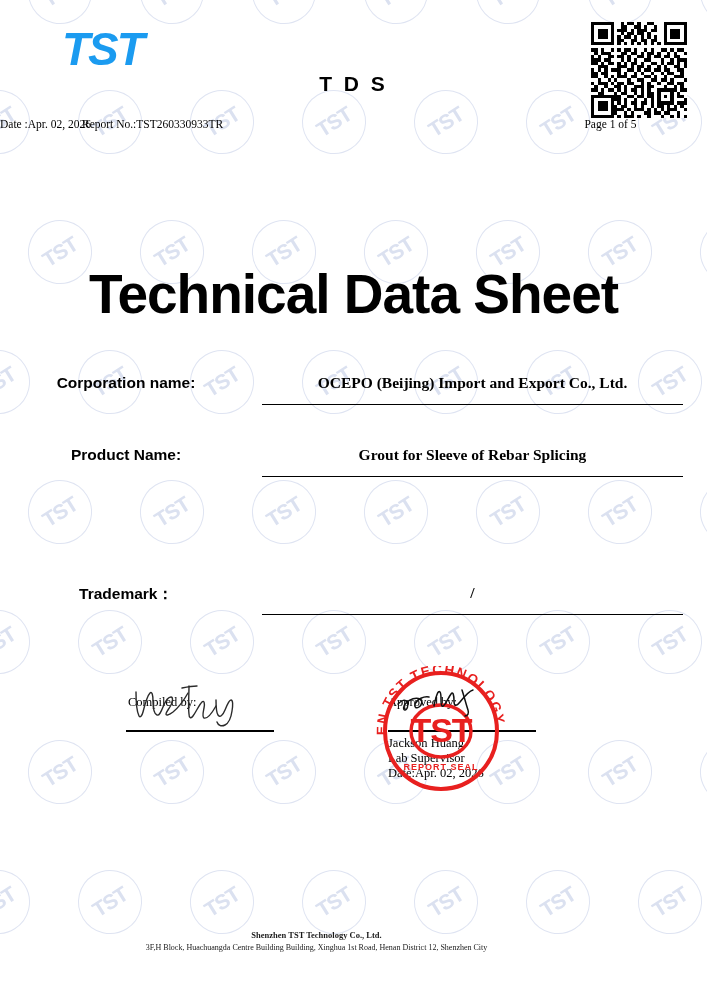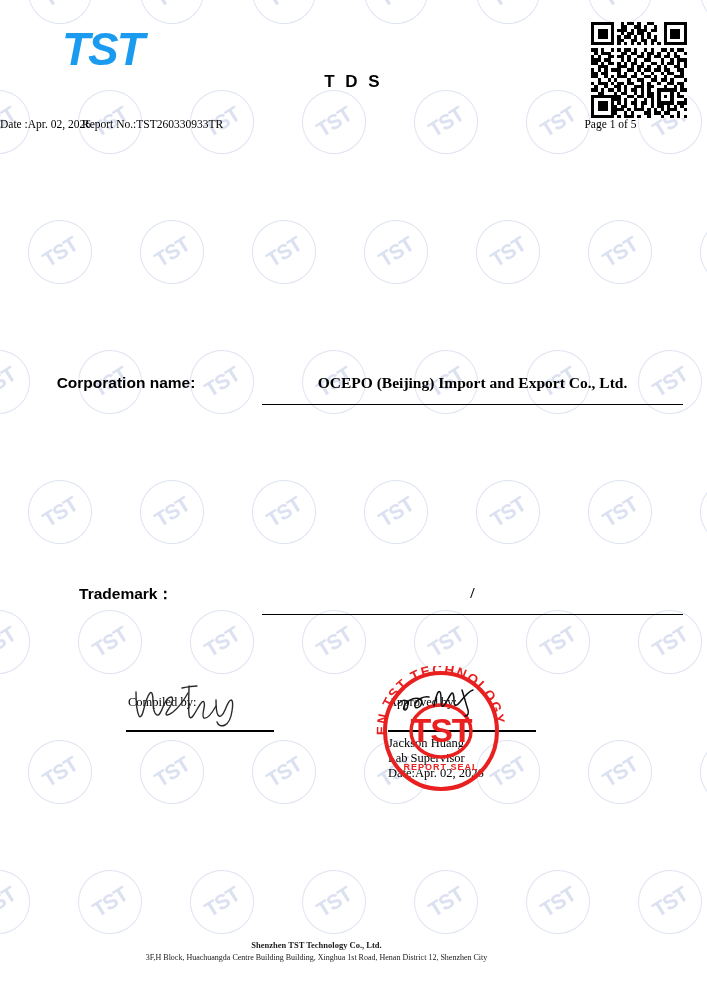--- a/index.html
+++ b/index.html
@@ -65,21 +65,21 @@
     letter-spacing: -2px;
     line-height: 1;
   }
   .hdr-tds {
     position: absolute;
     left: 0; top: 72px;
     width: 707px;
     text-align: center;
     font-family: "Liberation Sans", sans-serif;
     font-weight: bold;
-    font-size: 17px;
+    font-size: 21px;
     letter-spacing: 3px;
   }
   .qr {
     position: absolute;
     right: 20px;
     top: 22px;
     width: 96px;
     height: 96px;
   }
   .hdr-line {
@@ -196,21 +196,20 @@
   }
 
   
   .footer {
     position: absolute;
     left: 0;
     width: 633px;
     text-align: center;
     font-family: "Liberation Serif", serif;
     color: #1a1a1a;
-    margin-top: 10px;
   }
   .footer-co   { top: 930px; font-size: 8.5px; font-weight: bold; }
   .footer-addr { top: 943px; font-size: 8px; }
   .footer-ct   { top: 954px; font-size: 8px; }
 </style>
 </head>
 <body>
 
 <div id="page">
 
@@ -527,27 +526,33 @@
         <rect x="21" y="28" width="1" height="1"></rect>
           <rect x="24" y="28" width="1" height="1"></rect>
         <rect x="28" y="28" width="1" height="1"></rect>
       </g>
     </svg>
 
     <div class="hdr-line hdr-report">Report No.:TST260330933TR</div>
     <div class="hdr-line hdr-date">Date :Apr. 02, 2026</div>
     <div class="hdr-line hdr-page">Page 1 of 5</div>
 
+    <div class="title-big title-full">Technical Data Sheet</div>
 
     <div class="field field-corp">
       <div class="label">Corporation name:</div>
       <div class="value">OCEPO (Beijing) Import and Export Co., Ltd.</div>
       <div class="rule"></div>
     </div>
 
+    <div class="field field-prod">
+      <div class="label">Product Name:</div>
+      <div class="value">Grout for Sleeve of Rebar Splicing</div>
+      <div class="rule"></div>
+    </div>
 
 
     <div class="field field-trade">
       <div class="label">Trademark：</div>
       <div class="value">/</div>
       <div class="rule"></div>
     </div>
 
     <div class="sig-label sig-compiled-label">Compiled by:</div>
     <div class="sig-label sig-approved-label">Approved by:</div>

